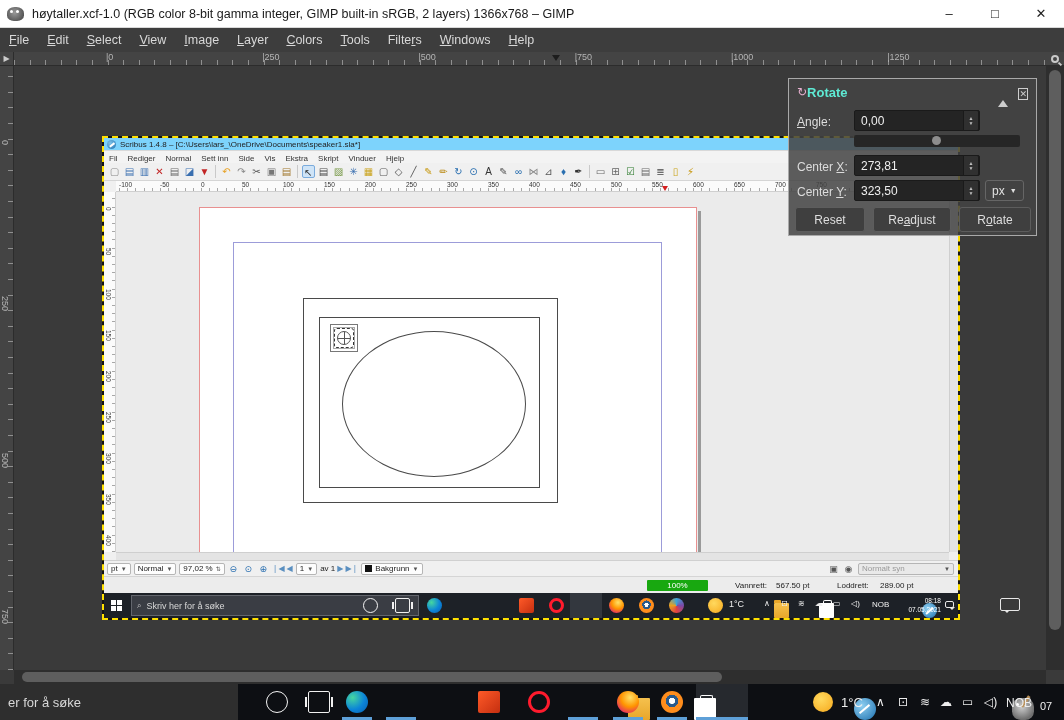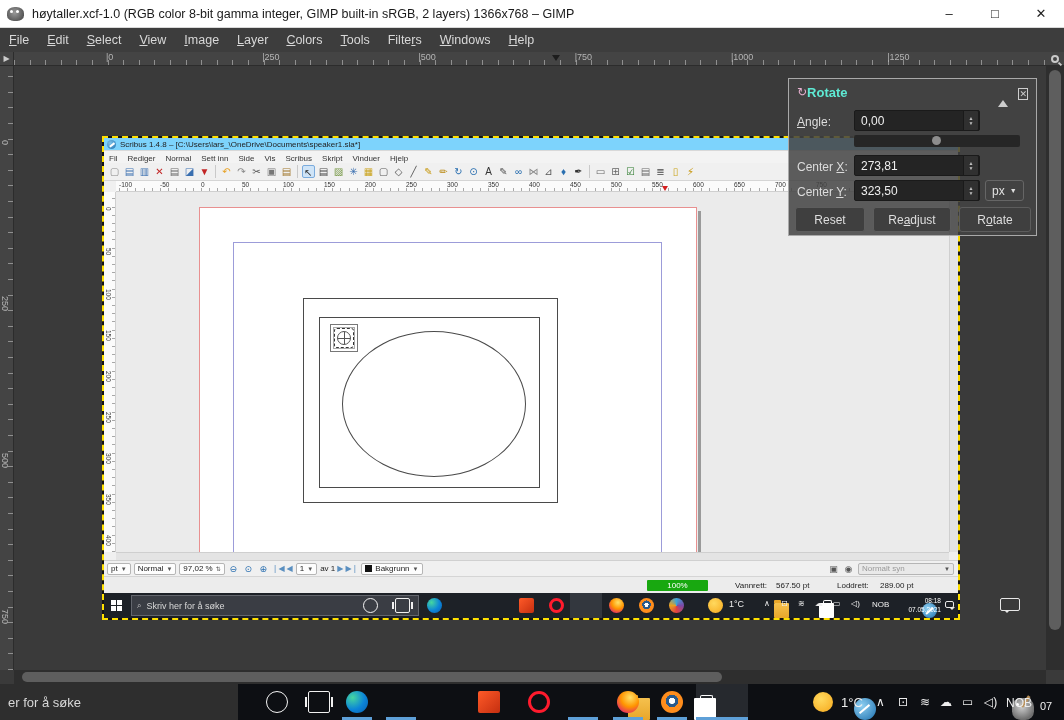--- a/index.html
+++ b/index.html
@@ -179,21 +179,21 @@
     <div class="s-appicon"></div>
     <div class="s-title">Scribus 1.4.8 – [C:\Users\lars_\OneDrive\Documents\speaker1.sla*]</div>
   </div>
   <div class="abs s-menubar" id="scribusMenus">
       <div class="smenu">Fil</div>
       <div class="smenu">Rediger</div>
       <div class="smenu">Normal</div>
       <div class="smenu">Sett inn</div>
       <div class="smenu">Side</div>
       <div class="smenu">Vis</div>
-      <div class="smenu">Scribus</div>
+      <div class="smenu">Ekstra</div>
       <div class="smenu">Skript</div>
       <div class="smenu">Vinduer</div>
       <div class="smenu">Hjelp</div>
     </div>
   <div class="abs s-toolbar" id="scribusToolbar">
       <div class="tico" style="color: rgb(136, 136, 136);">▢</div>
       <div class="tico" style="color: rgb(58, 111, 176);">▤</div>
       <div class="tico" style="color: rgb(58, 111, 176);">▥</div>
       <div class="tico" style="color: rgb(194, 37, 37);">✕</div>
       <div class="tico" style="color: rgb(102, 102, 102);">▤</div>

